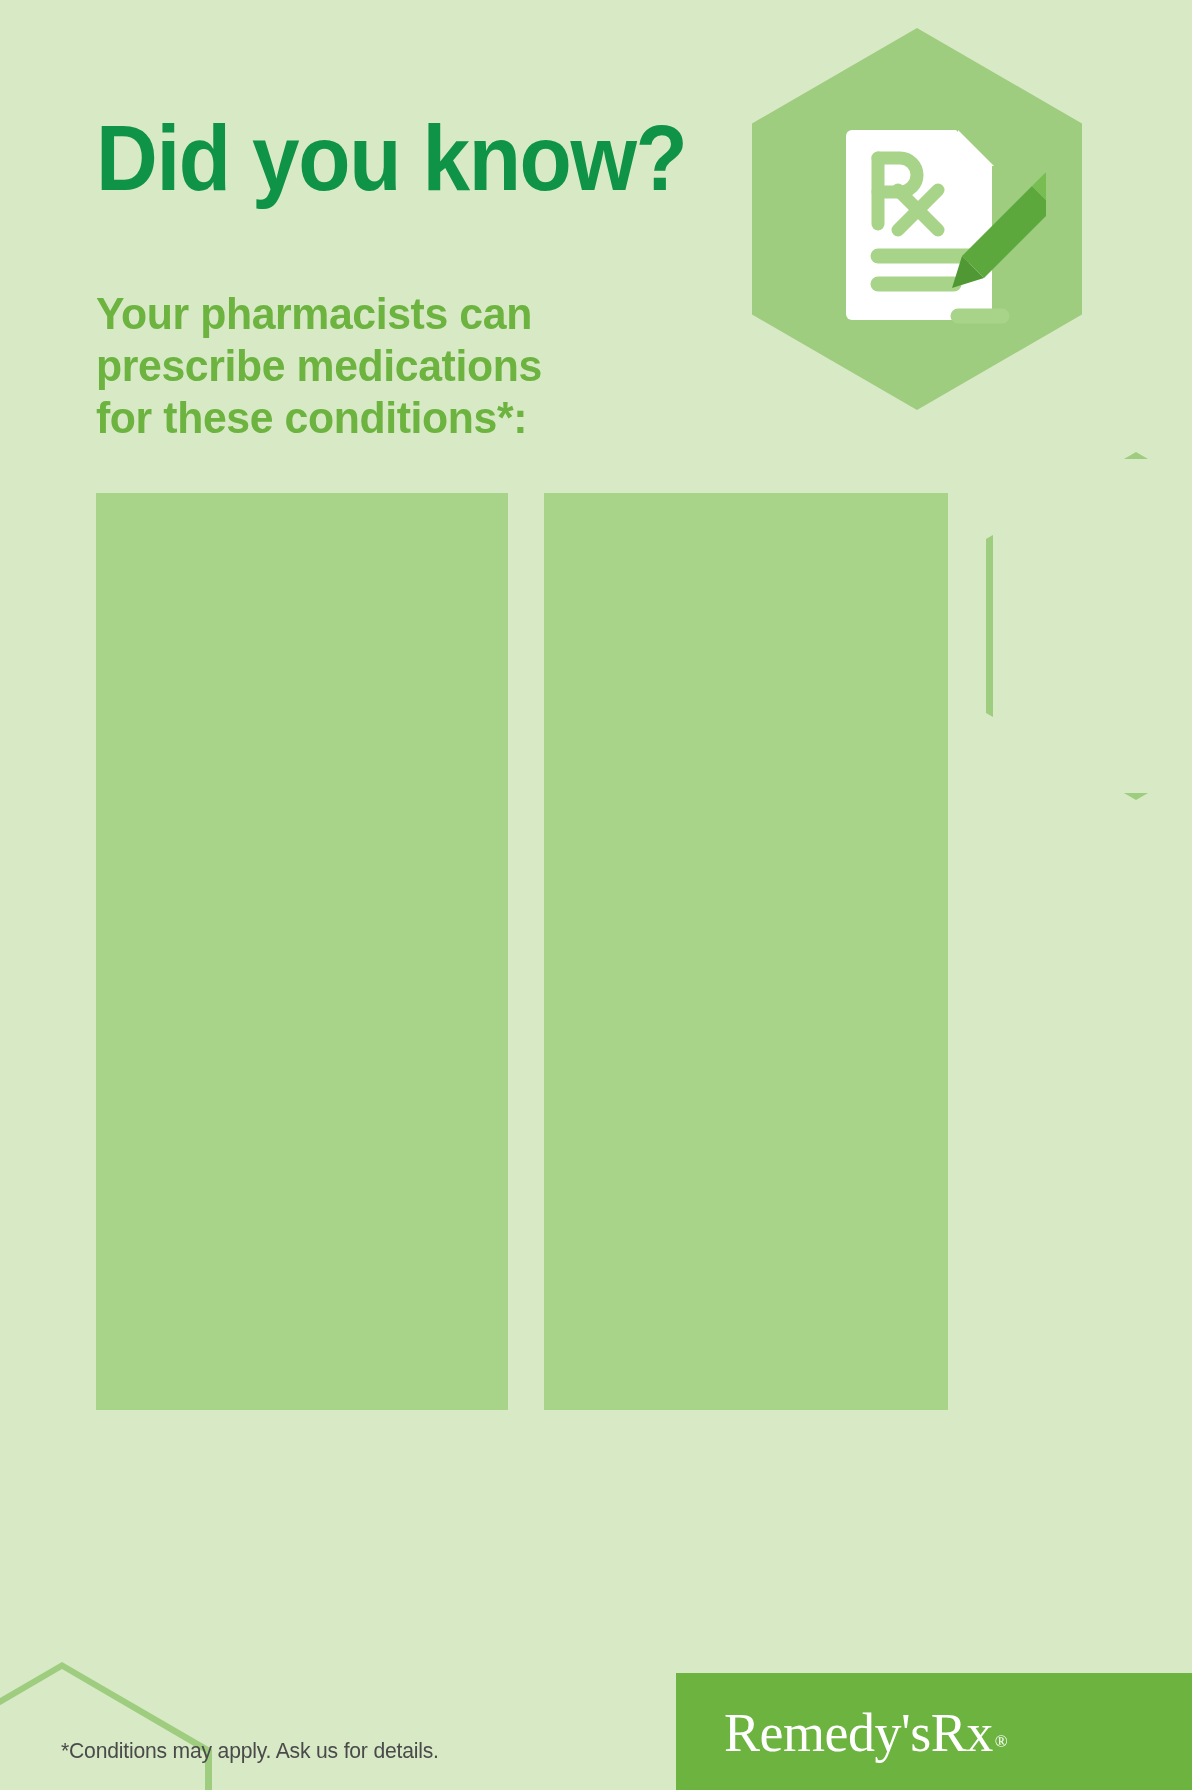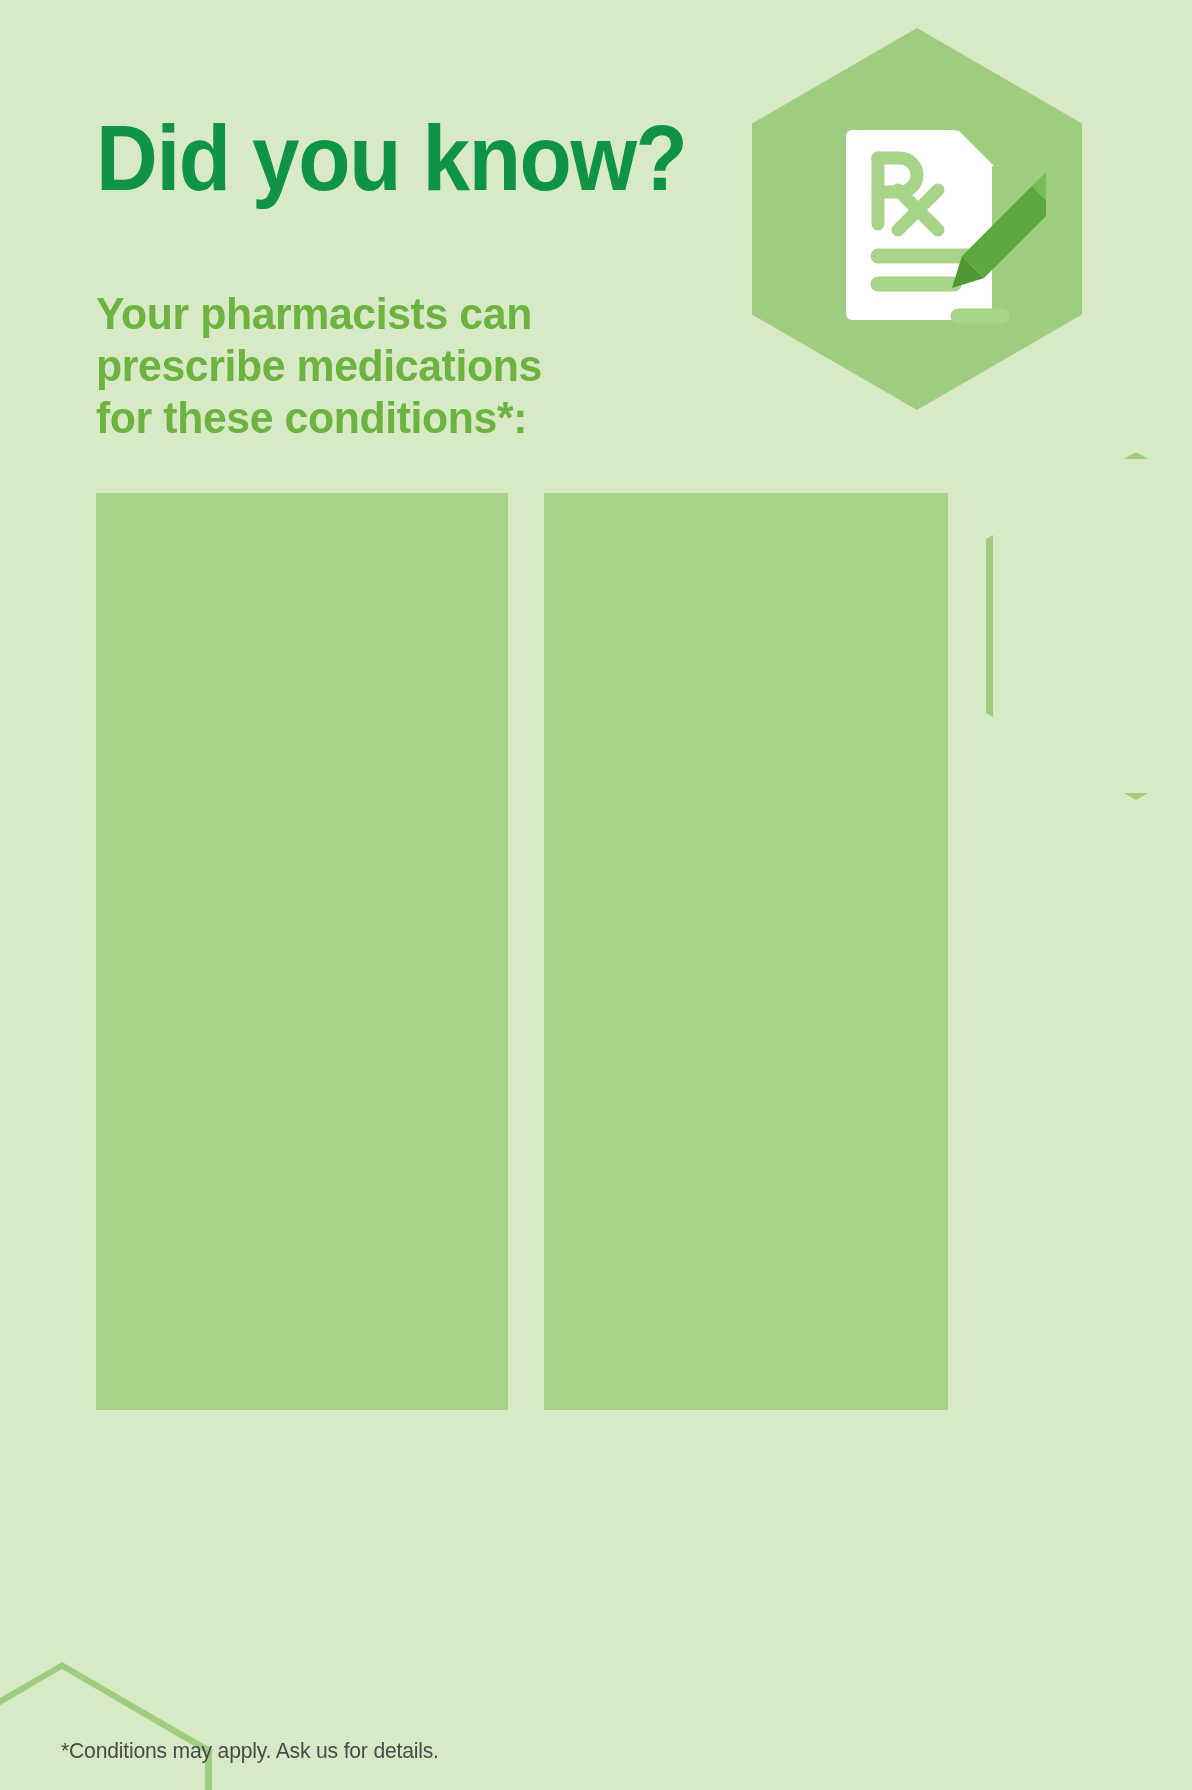--- a/index.html
+++ b/index.html
@@ -198,14 +198,17 @@
     <div>Your pharmacists can</div>
     <div>prescribe medications</div>
     <div>for these conditions*:</div>
   </div>
 
   <div class="panel panel-left"></div>
   <div class="panel panel-right"></div>
 
   <div class="footnote">*Conditions may apply. Ask us for details.</div>
 
+  <div class="logo-box">
+    <div class="logo-text"><span>Remedy'sRx</span><span class="logo-reg">®</span></div>
+  </div>
 
 </div>
 
 </body></html>

